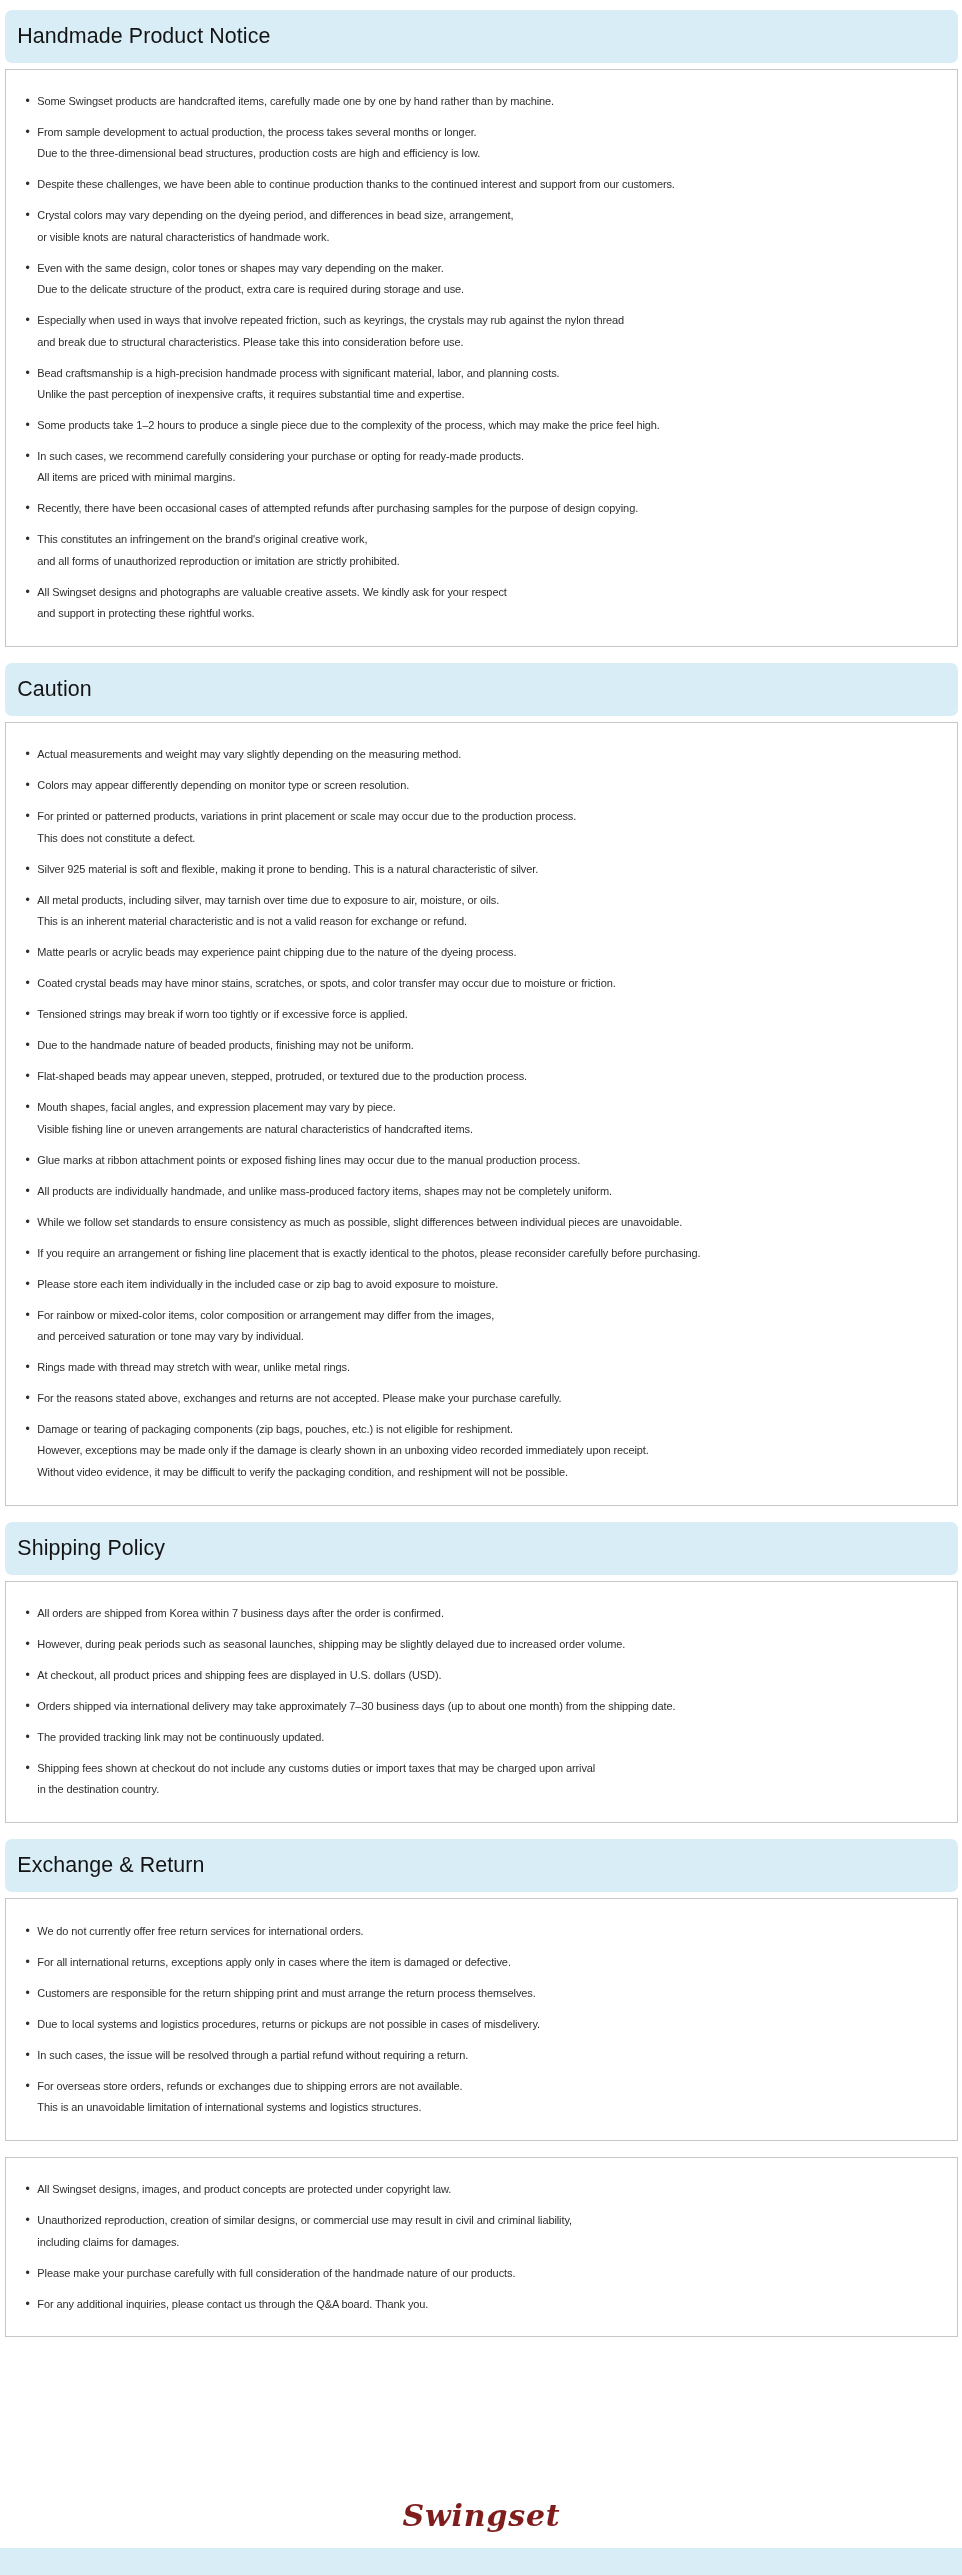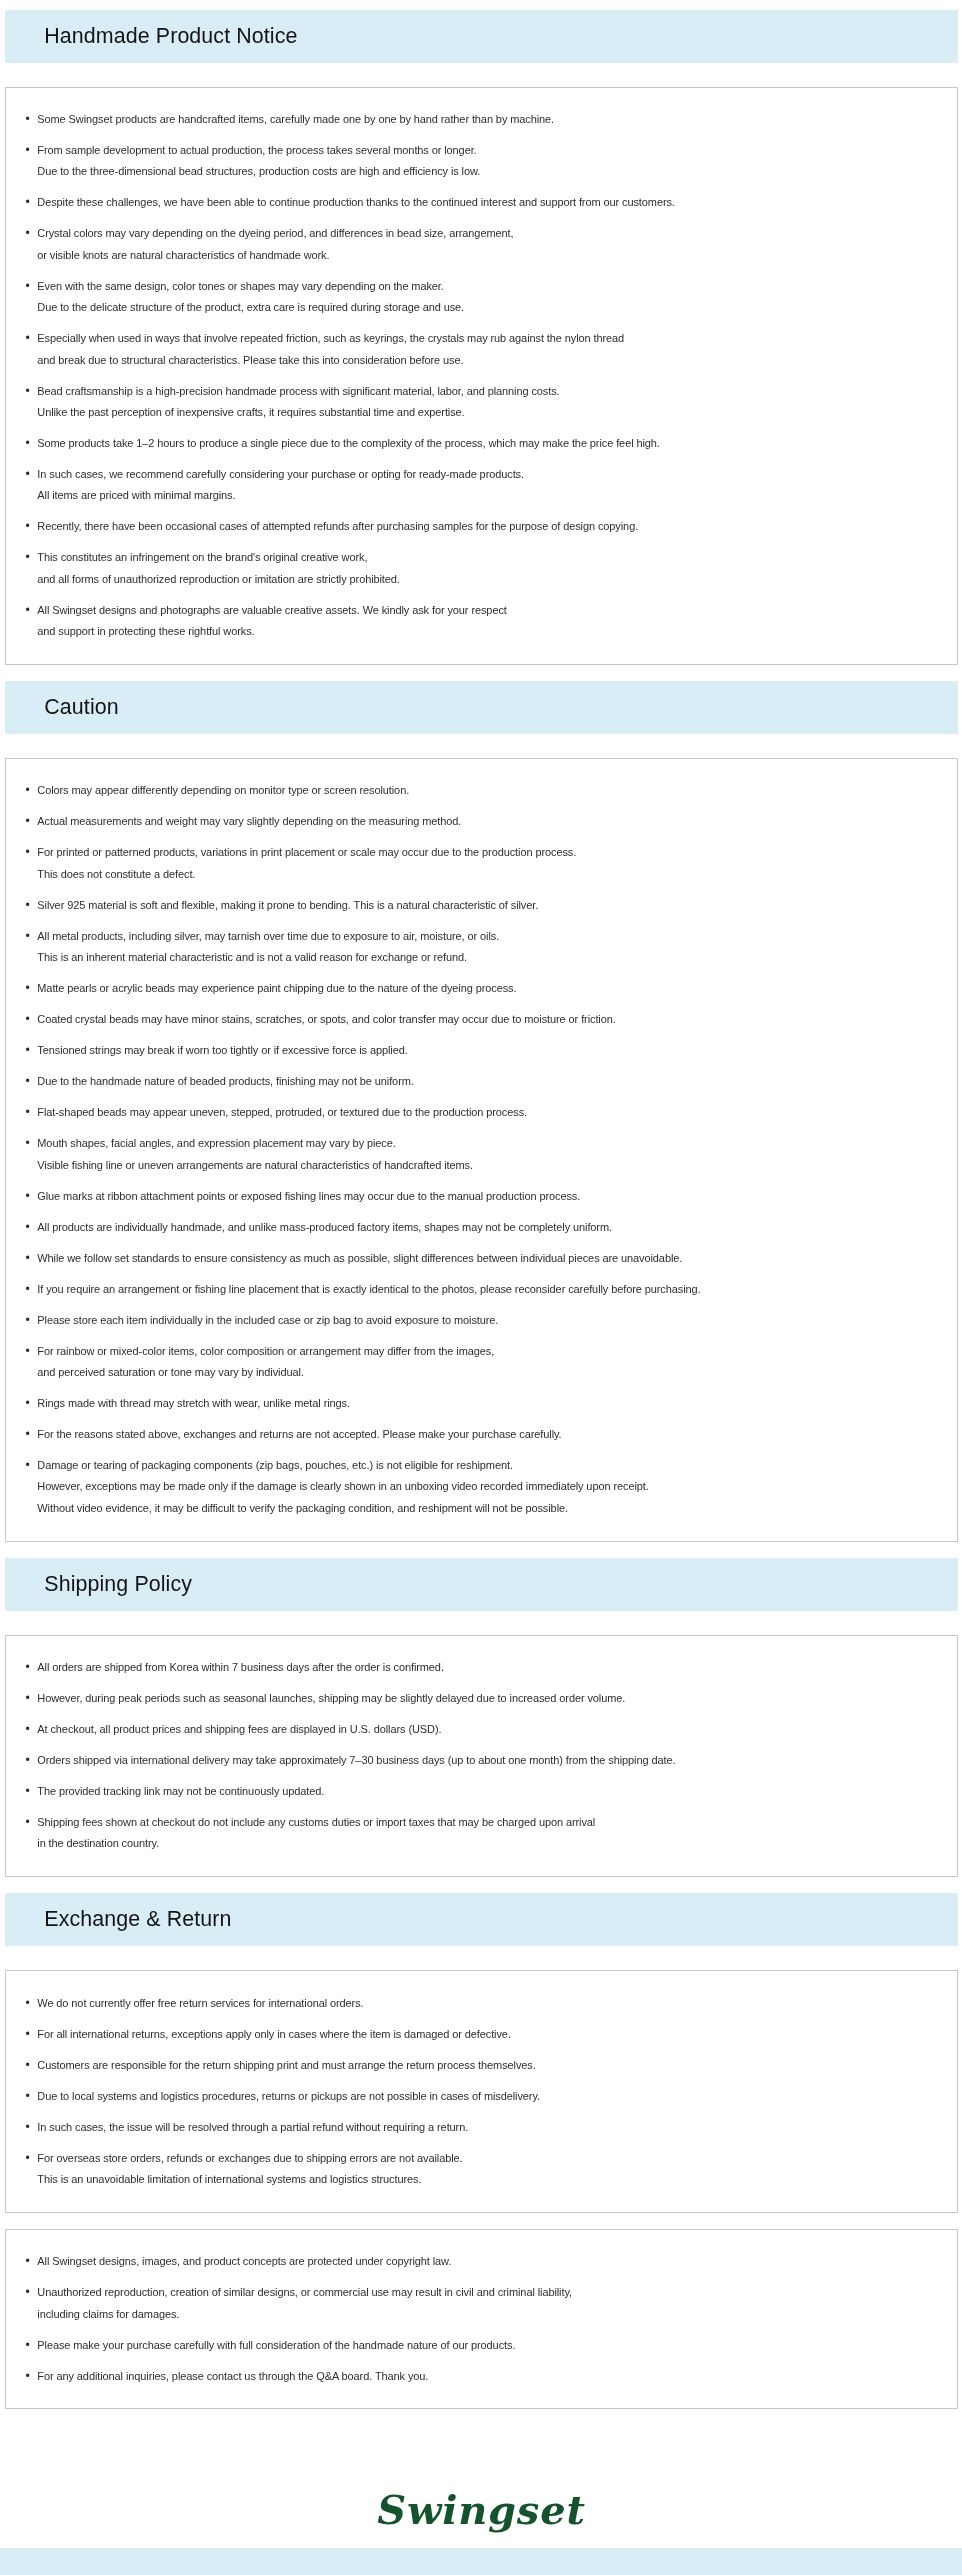--- a/index.html
+++ b/index.html
@@ -17,23 +17,23 @@
   }
   .content {
     flex: 1 0 auto;
     padding: 9.6px 5.3px 0 5.3px;
   }
   .section-header {
     background: var(--header-bg, #d9edf6);
     min-height: 53px;
     display: flex;
     align-items: center;
-    padding: 0 39px;
-    border-radius: 1px;
-    margin-bottom: 24px;
+    padding: 0 12px;
+    border-radius: 7px;
+    margin-bottom: 6px;
   }
   .section-title {
     font-size: 21.4px;
     font-weight: 400;
     color: var(--title-text, #141414);
     letter-spacing: 0.1px;
   }
   .section-box {
     border: 0.5px solid var(--box-border, #c6c6c6);
     background: #ffffff;
@@ -60,22 +60,22 @@
   .bullet-item + .bullet-item { margin-top: 9.6px; }
   .footer {
     flex-shrink: 0;
     text-align: center;
     margin-top: 24.6px;
   }
   .brand {
     font-family: "DejaVu Serif", "Liberation Serif", serif;
     font-style: italic;
     font-weight: 700;
-    font-size: 40px;
-    color: #14532d;
+    font-size: 30px;
+    color: #7f1d1d;
     letter-spacing: 0.8px;
     line-height: 1.2;
   }
   .footer-bar {
     height: 28px;
     width: 100%;
     background: var(--footer-bar-bg, #d9edf6);
     margin-top: 14px;
   }
 </style>
@@ -108,22 +108,22 @@
 and all forms of unauthorized reproduction or imitation are strictly prohibited.</li>
         <li class="bullet-item">All Swingset designs and photographs are valuable creative assets. We kindly ask for your respect
 and support in protecting these rightful works.</li>
       </ul>
     </div>
     <div class="section-header">
       <h2 class="section-title">Caution</h2>
     </div>
     <div class="section-box">
       <ul class="bullet-list">
+        <li class="bullet-item">Actual measurements and weight may vary slightly depending on the measuring method.</li>
         <li class="bullet-item">Colors may appear differently depending on monitor type or screen resolution.</li>
-        <li class="bullet-item">Actual measurements and weight may vary slightly depending on the measuring method.</li>
         <li class="bullet-item">For printed or patterned products, variations in print placement or scale may occur due to the production process.
 This does not constitute a defect.</li>
         <li class="bullet-item">Silver 925 material is soft and flexible, making it prone to bending. This is a natural characteristic of silver.</li>
         <li class="bullet-item">All metal products, including silver, may tarnish over time due to exposure to air, moisture, or oils.
 This is an inherent material characteristic and is not a valid reason for exchange or refund.</li>
         <li class="bullet-item">Matte pearls or acrylic beads may experience paint chipping due to the nature of the dyeing process.</li>
         <li class="bullet-item">Coated crystal beads may have minor stains, scratches, or spots, and color transfer may occur due to moisture or friction.</li>
         <li class="bullet-item">Tensioned strings may break if worn too tightly or if excessive force is applied.</li>
         <li class="bullet-item">Due to the handmade nature of beaded products, finishing may not be uniform.</li>
         <li class="bullet-item">Flat-shaped beads may appear uneven, stepped, protruded, or textured due to the production process.</li>

